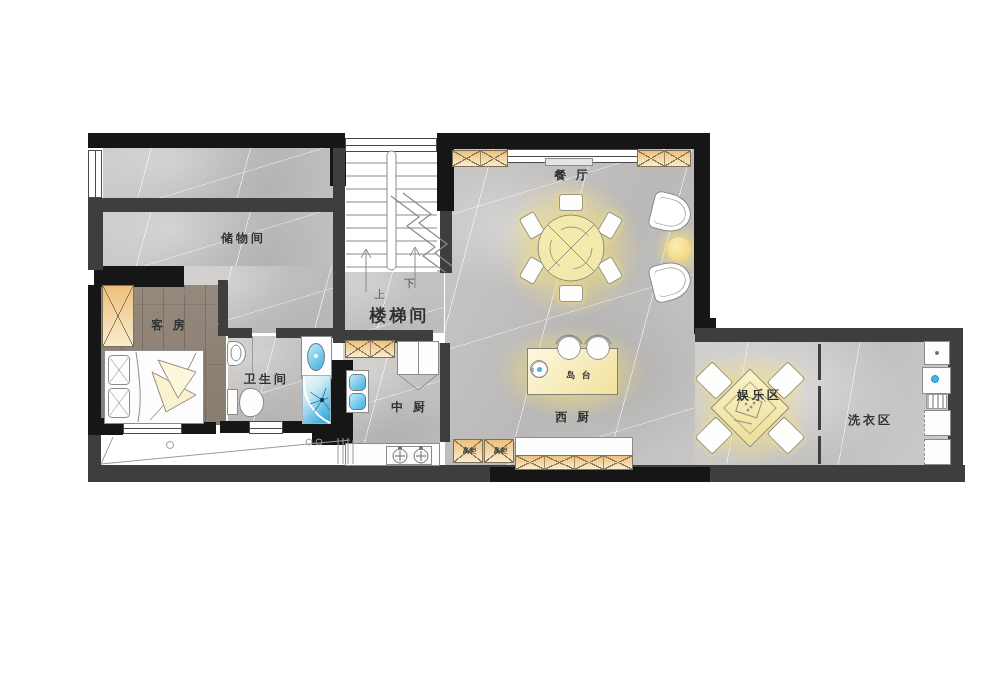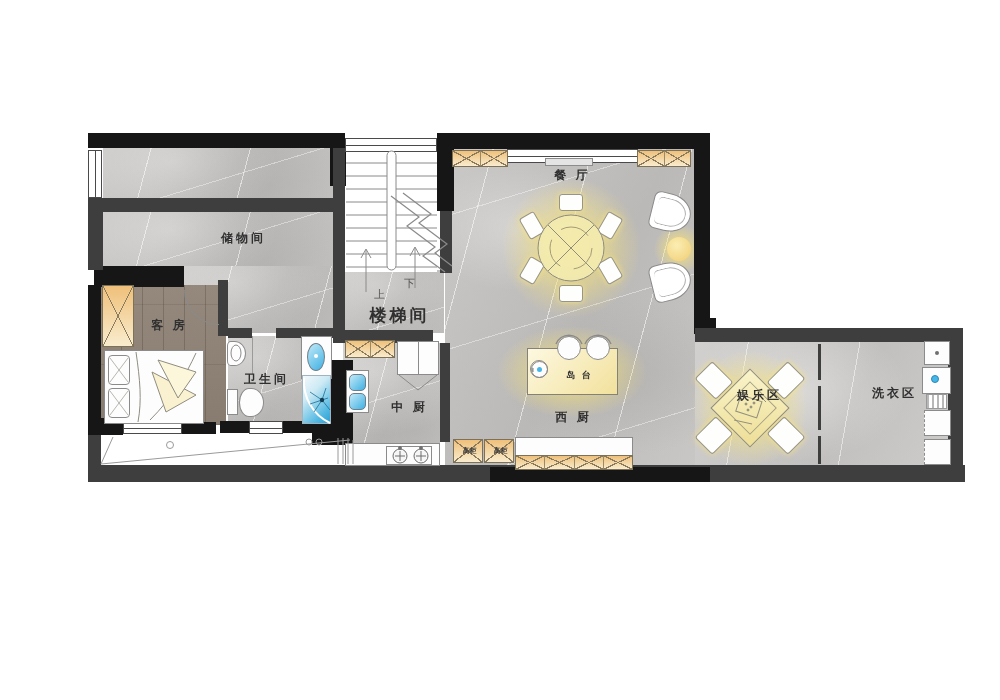--- a/index.html
+++ b/index.html
@@ -319,15 +319,15 @@
   <span class="lbl" style="left:168px;top:325px;">客 房</span>
   <span class="lbl" style="left:265px;top:379px;font-family:Liberation Serif, serif;">卫生间</span>
   <span class="lbl" style="left:398px;top:315px;font-size:17px;">楼梯间</span>
   <span class="lbl lbl-plain" style="left:378px;top:294px;">上</span>
   <span class="lbl lbl-plain" style="left:408px;top:283px;">下</span>
   <span class="lbl" style="left:408px;top:407px;">中 厨</span>
   <span class="lbl" style="left:572px;top:417px;">西 厨</span>
   <span class="lbl" style="left:571px;top:175px;">餐 厅</span>
   <span class="lbl lbl-sm" style="left:578px;top:375px;">岛 台</span>
   <span class="lbl" style="left:714px;top:395px;margin-left:44px;">娱乐区</span>
-  <span class="lbl" style="left:869px;top:393px;margin-left:24px;">洗衣区</span>
+  <span class="lbl" style="left:869px;top:420px;">洗衣区</span>
 
 </div>
 
 </body></html>

